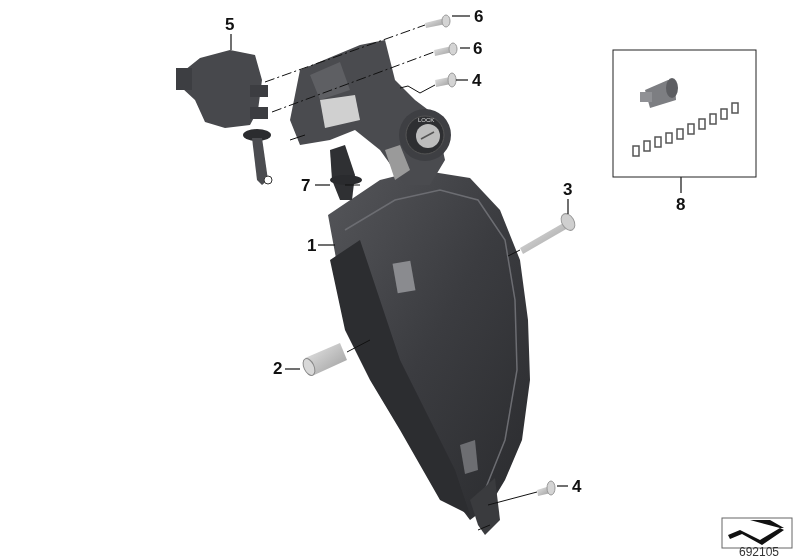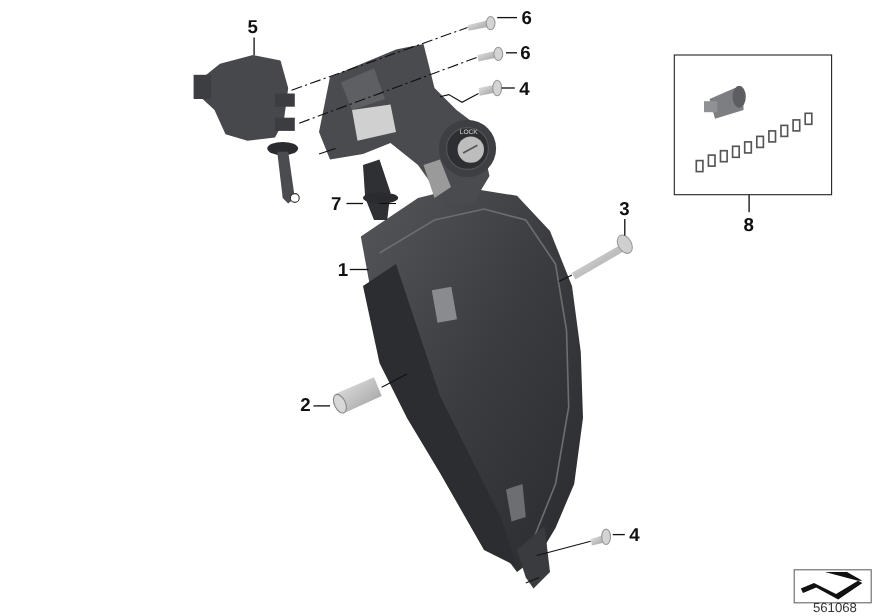--- a/index.html
+++ b/index.html
@@ -145,13 +145,13 @@
 <div class="callout" style="left:273px;top:360px;">2</div>
 <div class="callout" style="left:563px;top:181px;">3</div>
 <div class="callout" style="left:472px;top:72px;">4</div>
 <div class="callout" style="left:572px;top:478px;">4</div>
 <div class="callout" style="left:225px;top:16px;">5</div>
 <div class="callout" style="left:474px;top:8px;">6</div>
 <div class="callout" style="left:473px;top:40px;">6</div>
 <div class="callout" style="left:301px;top:177px;">7</div>
 <div class="callout" style="left:676px;top:196px;">8</div>
 
-<div class="doc-id" style="left:739px;top:545px;">561068</div>
+<div class="doc-id" style="left:739px;top:545px;">692105</div>
 
 </body></html>

